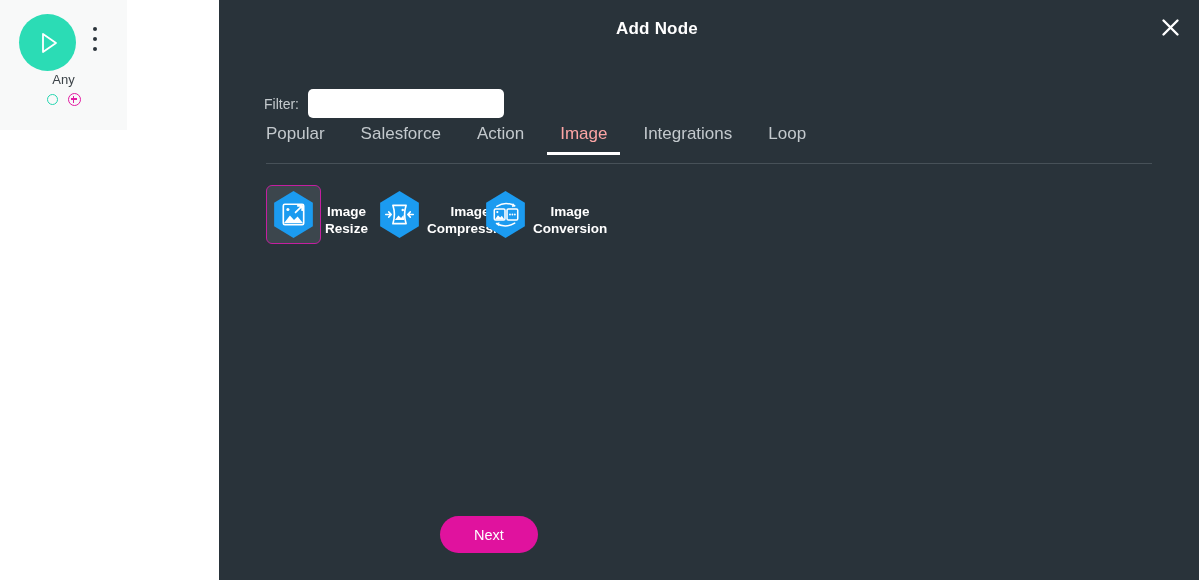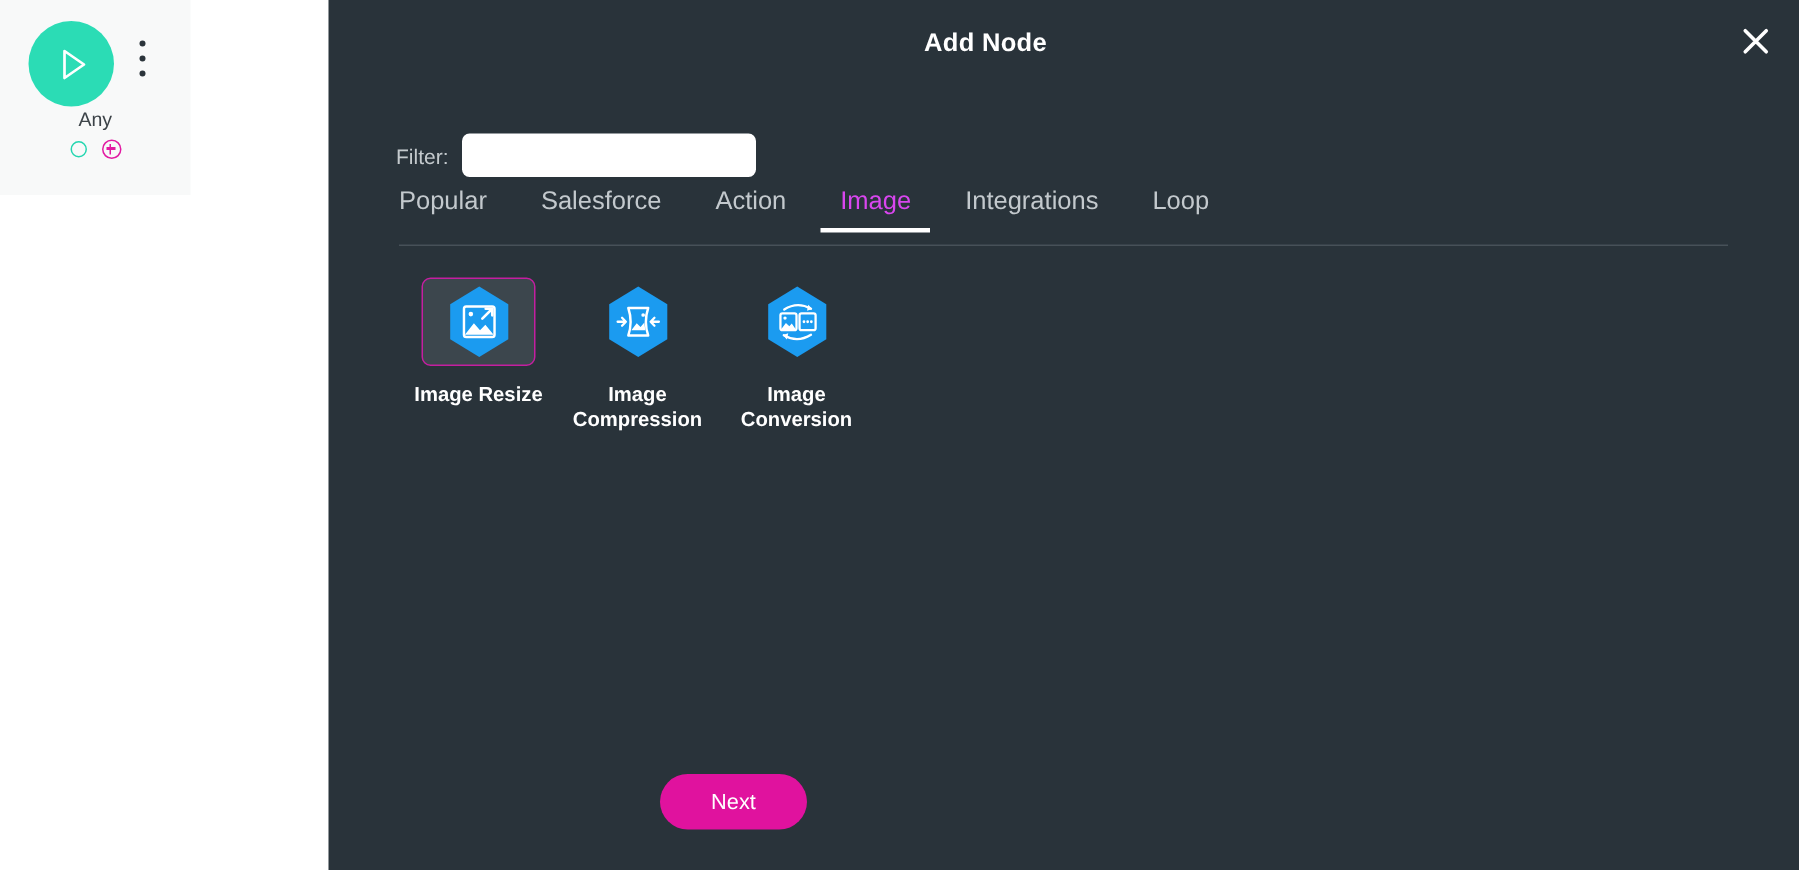--- a/index.html
+++ b/index.html
@@ -87,31 +87,31 @@
   .tabs {
     position:absolute; left:47px; top:124px; width:886px; height:40px;
     display:flex; align-items:flex-start; border-bottom:1px solid #475158;
   }
   .tab {
     font-size:17px; color:#c3c9cd; padding:0 0 11px 0;
     margin-right:0; cursor:pointer; position:relative;
     background:transparent; border:none; font-family:"Liberation Sans", sans-serif;
   }
   .tab + .tab { margin-left:36px; }
-  .tab.active { color:#d946ef; }
+  .tab.active { color:#fca5a5; }
   .tab.active:after {
     content:""; position:absolute; left:-13px; right:-13px; bottom:0;
     height:3px; background:#ffffff;
   }
 
   .tiles {
     position:absolute; left:47px; top:185px; width:886px;
     display:flex; align-items:flex-start; gap:0;
   }
-  .tile { width:106px; display:flex; flex-direction:column; align-items:center; cursor:pointer; }
+  .tile { width:106px; display:flex; flex-direction:row; align-items:center; cursor:pointer; }
   .tile-box {
     width:76px; height:59px; border-radius:6px;
     display:flex; align-items:center; justify-content:center;
     border:1px solid transparent; background:transparent;
   }
   .tile.selected .tile-box { background:#3c464d; border:1px solid #c41fa0; }
   .tile-label {
     margin-top:10px; font-size:13.5px; font-weight:bold; color:#ffffff;
     text-align:center; line-height:17px; width:100px;
   }

